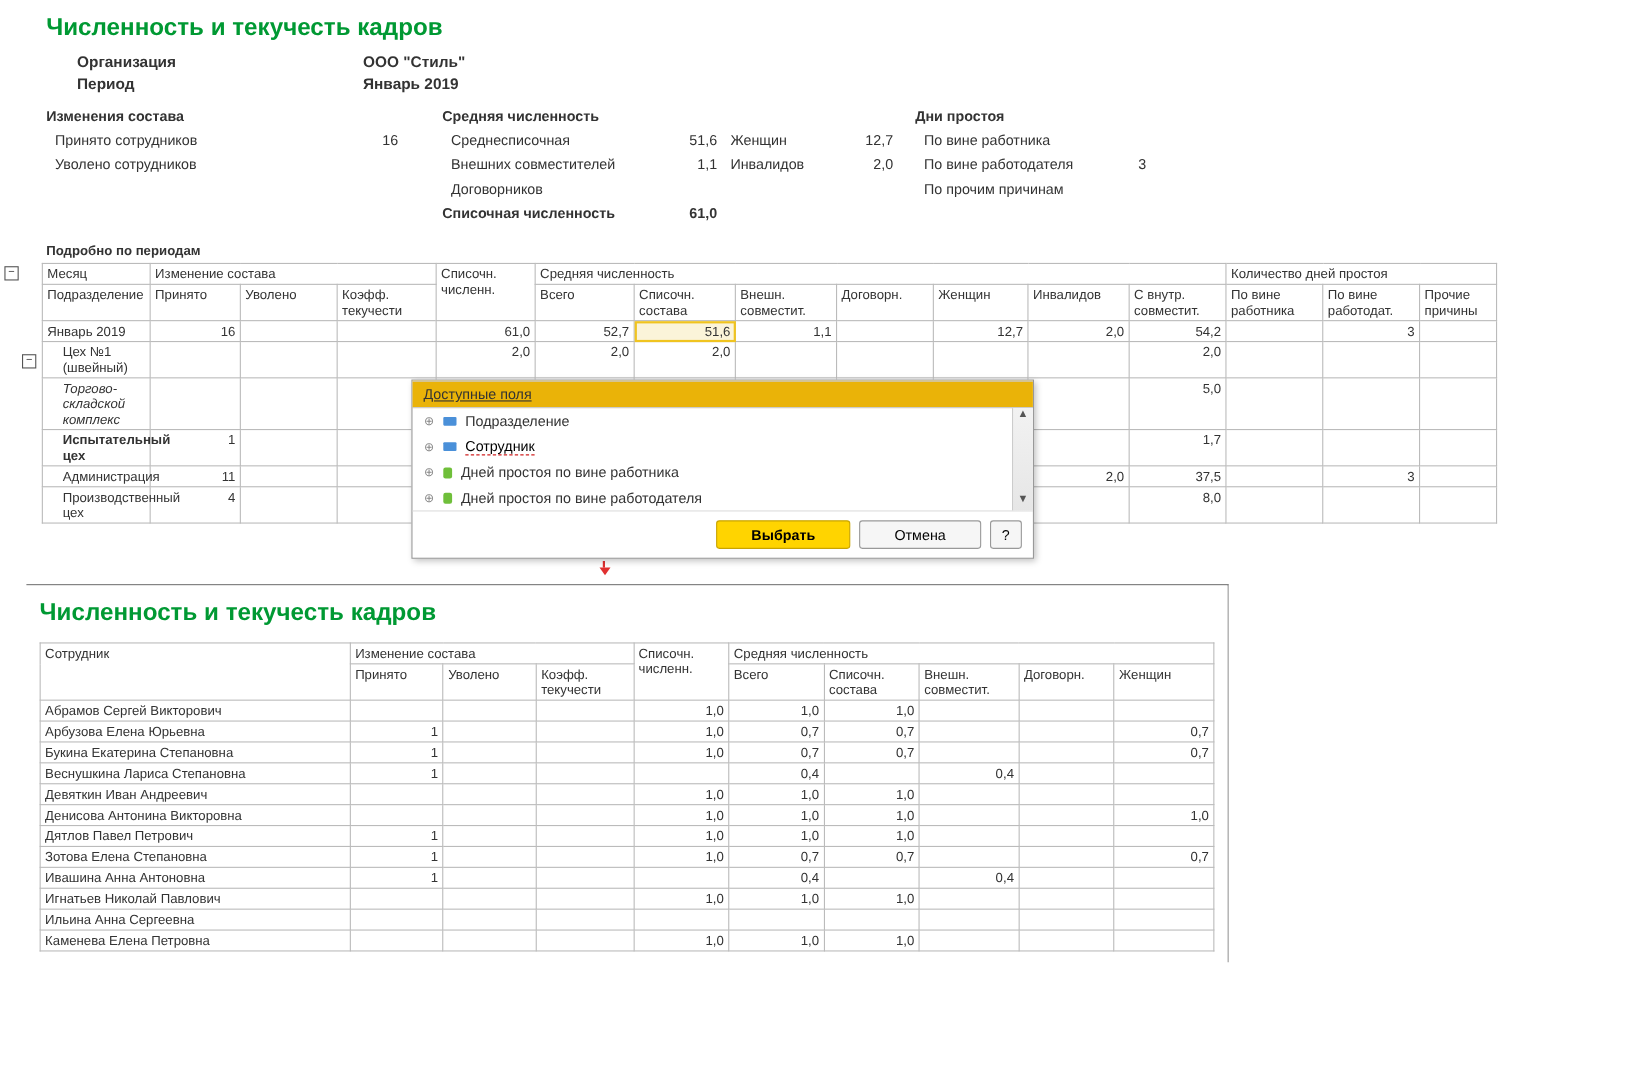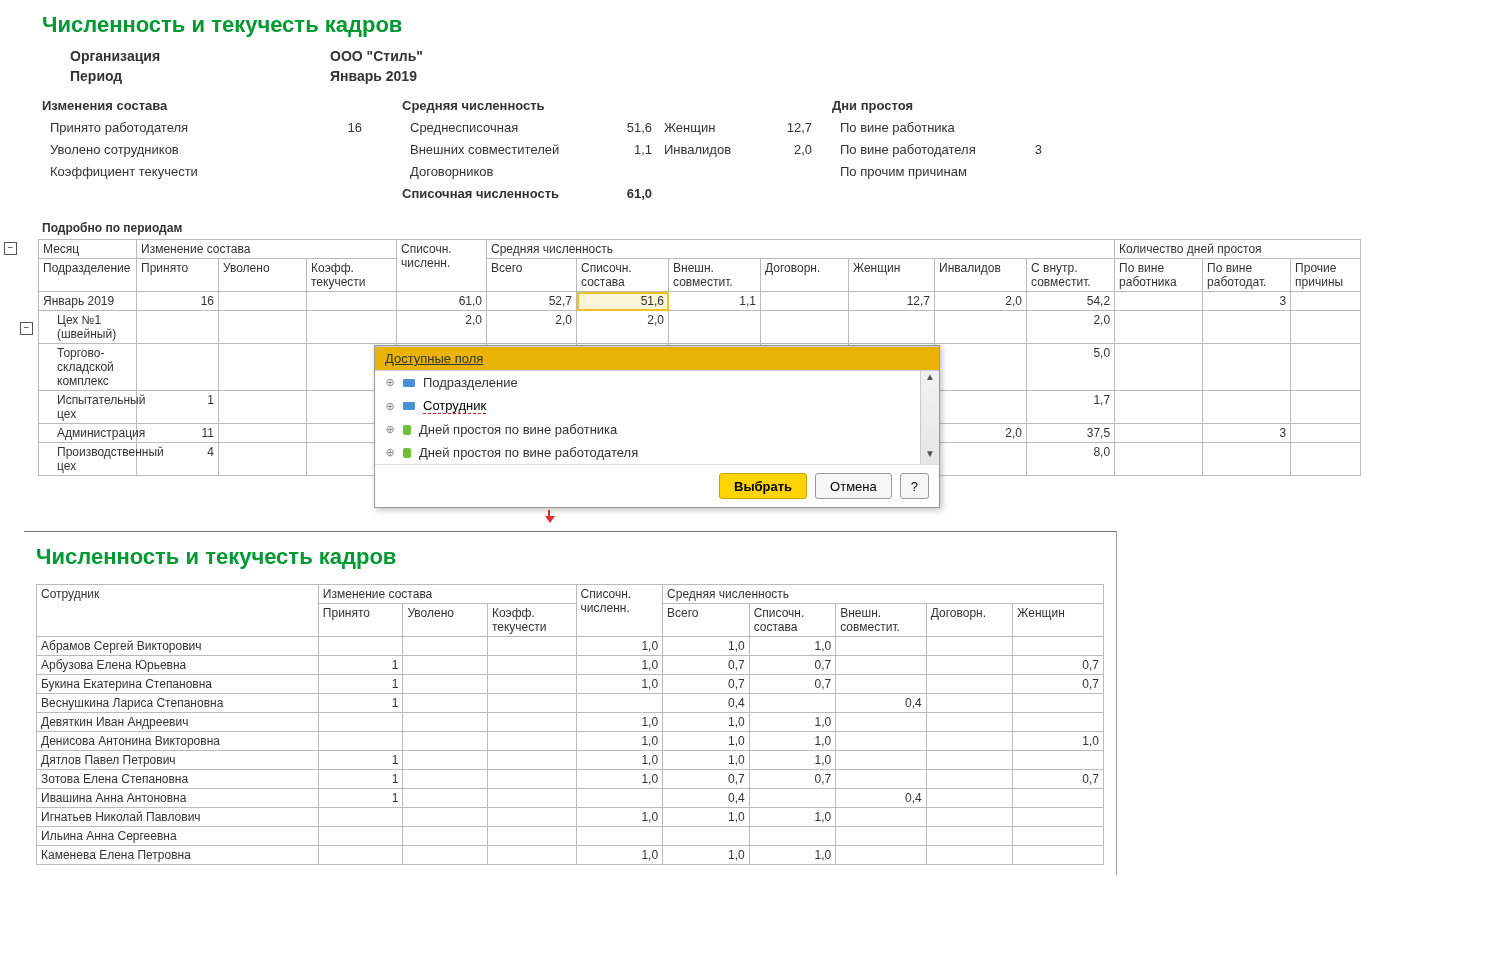--- a/index.html
+++ b/index.html
@@ -202,21 +202,21 @@
   .dialog .list .row.green .ico { width:8px; height:10px; background:#6fbf3a; border-radius:2px; }
   .dialog .list .row.sel .lbl { border-bottom: 1px dashed #d02020; color:#000; }
   .dialog .btnbar {
     display:flex; justify-content:flex-end;
     padding: 8px 10px;
     gap: 8px;
     border-top: 1px solid #ddd;
   }
   .dialog .btn {
     height: 26px;
-    padding: 0 14px;
+    padding: 0 31px;
     border: 1px solid #999;
     background: #f6f6f6;
     border-radius: 3px;
     cursor: pointer;
     font-size: 13px;
   }
   .dialog .btn.primary {
     background: #ffd400;
     border-color: #c9a400;
     font-weight: bold;
@@ -237,29 +237,25 @@
     </div>
     <div class="hdr-row">
       <div class="hdr-label">Период</div>
       <div class="hdr-val">Январь 2019</div>
     </div>
 
     <div class="summary">
       <div class="col-a">
         <div class="sub-h">Изменения состава</div>
         <div class="kv">
-            <span class="k">Принято работодателя</span>
+            <span class="k">Принято сотрудников</span>
             <span class="v">16</span>
           </div>
         <div class="kv">
             <span class="k">Уволено сотрудников</span>
-            <span class="v"></span>
-          </div>
-        <div class="kv">
-            <span class="k">Коэффициент текучести</span>
             <span class="v"></span>
           </div>
       </div>
       <div class="col-b">
         <div class="sub-h">Средняя численность</div>
         <div class="grid2">
           <span style="padding-left:8px">Среднесписочная</span>
           <span class="v">51,6</span>
           <span style="padding-left:12px">Женщин</span>
           <span class="v">12,7</span>
@@ -374,38 +370,38 @@
             <td class="num"></td>
             <td class="num"></td>
             <td class="num"></td>
             <td class="num"></td>
             <td class="num">2,0</td>
             <td class="num"></td>
             <td class="num"></td>
             <td class="num"></td>
           </tr>
           <tr>
-            <td style="padding-left: 18px;">Торгово-складской комплекс</td>
+            <td style="padding-left: 18px; font-style: italic;">Торгово-складской комплекс</td>
             <td class="num"></td>
             <td class="num"></td>
             <td class="num"></td>
             <td class="num"></td>
             <td class="num"></td>
             <td class="num"></td>
             <td class="num"></td>
             <td class="num"></td>
             <td class="num"></td>
             <td class="num"></td>
             <td class="num">5,0</td>
             <td class="num"></td>
             <td class="num"></td>
             <td class="num"></td>
           </tr>
           <tr>
-            <td style="padding-left: 18px;">Испытательный цех</td>
+            <td style="padding-left: 18px; font-weight: bold;">Испытательный цех</td>
             <td class="num">1</td>
             <td class="num"></td>
             <td class="num"></td>
             <td class="num"></td>
             <td class="num"></td>
             <td class="num"></td>
             <td class="num"></td>
             <td class="num"></td>
             <td class="num"></td>
             <td class="num"></td>

